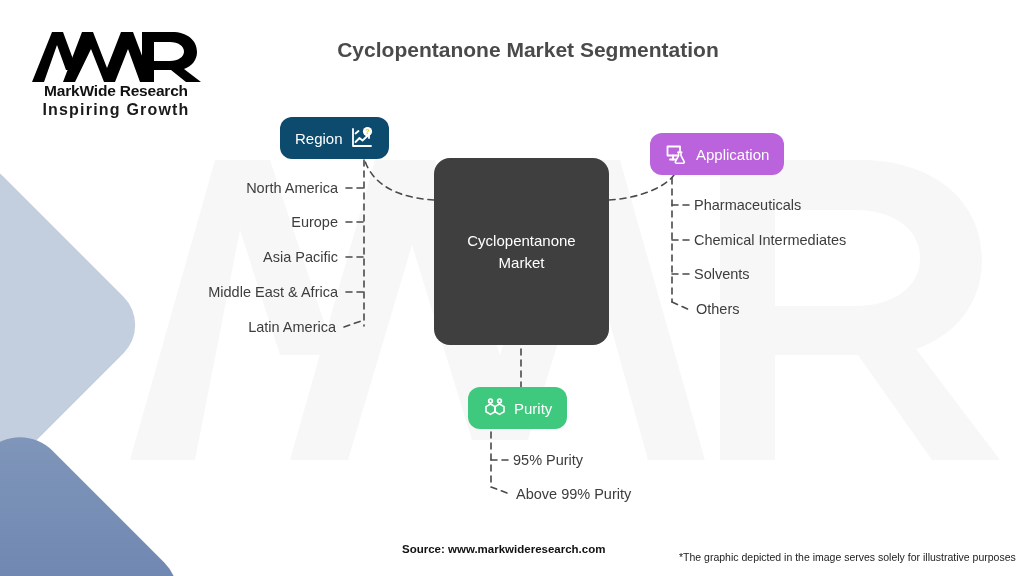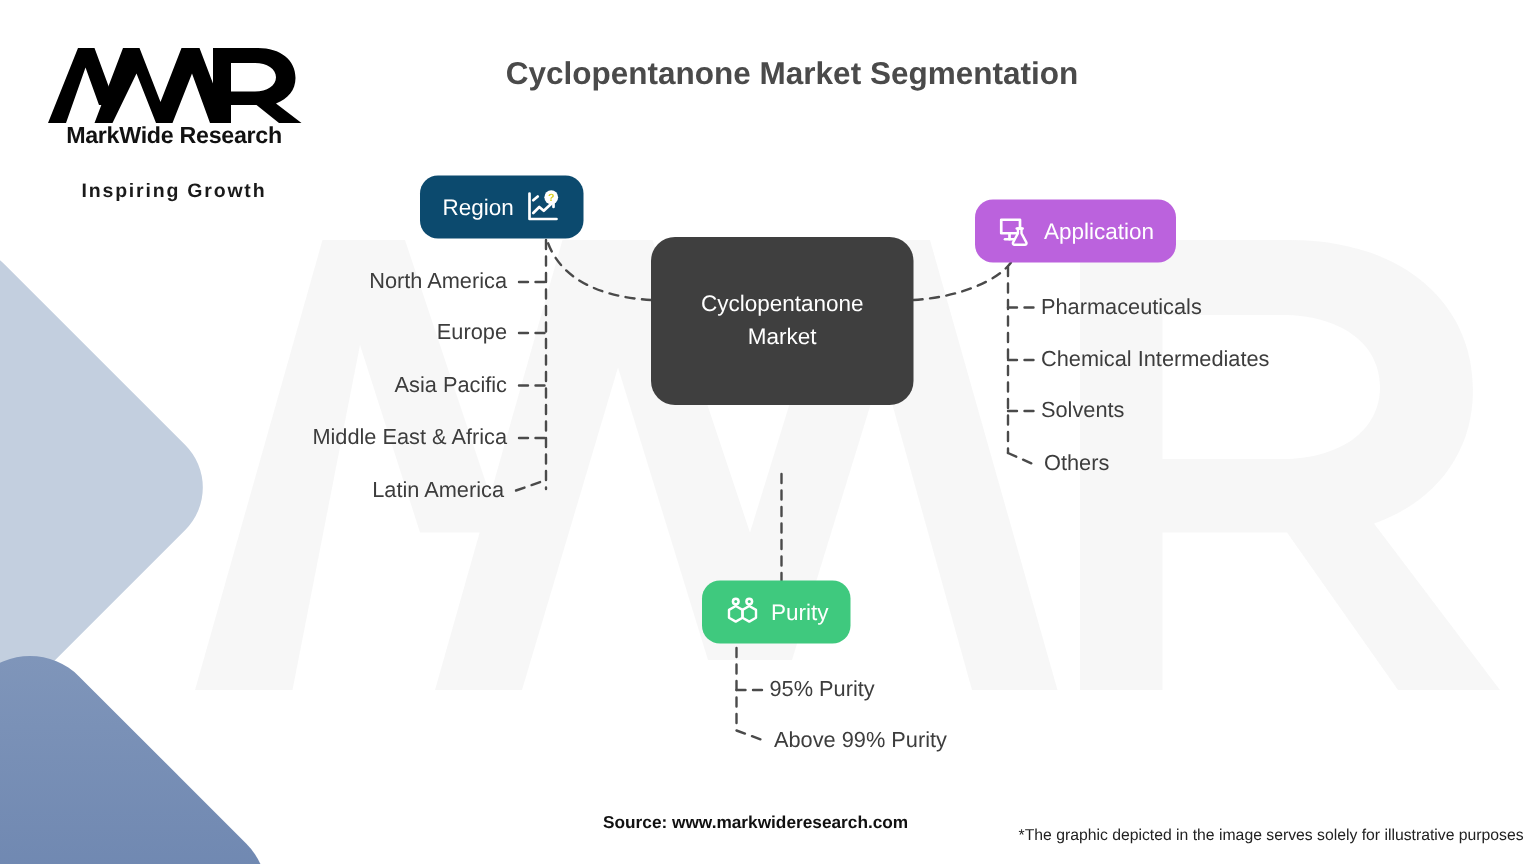--- a/index.html
+++ b/index.html
@@ -66,25 +66,25 @@
   }
   .logo-mark { display: block; }
   .logo-name {
     font-size: 15.5px;
     font-weight: bold;
     color: #111111;
     letter-spacing: -0.2px;
     margin-top: -2px;
   }
   .logo-tag {
-    font-size: 13px;
+    font-size: 16px;
     font-weight: bold;
     color: #1a1a1a;
     letter-spacing: 1.2px;
-    margin-top: 19px;
+    margin-top: 1px;
   }
 
   
   .title {
     position: absolute;
     left: 0;
     right: 0;
     top: 38px;
     text-align: center;
     font-size: 21px;
@@ -92,21 +92,21 @@
     color: #4a4a4a;
     padding-left: 32px;
   }
 
   
   .center-node {
     position: absolute;
     left: 434px;
     top: 158px;
     width: 175px;
-    height: 112px;
+    height: 187px;
     background: #3f3f3f;
     border-radius: 16px;
     display: flex;
     align-items: center;
     justify-content: center;
     text-align: center;
     color: #ffffff;
     font-size: 15px;
     line-height: 1.45;
     z-index: 4;

